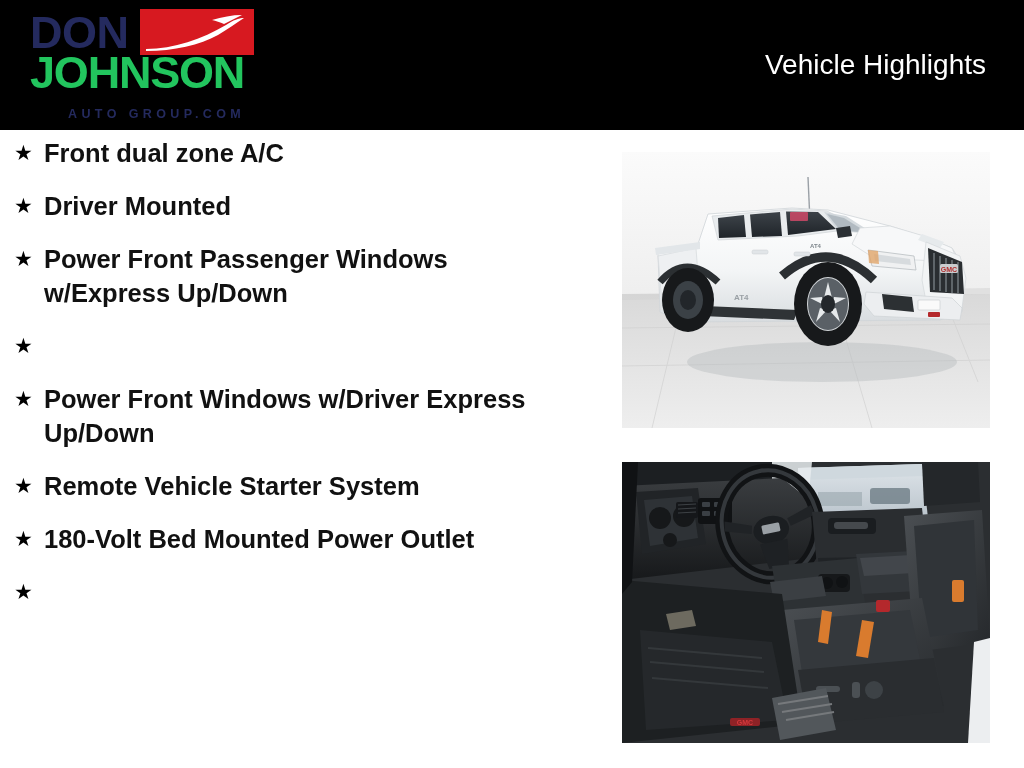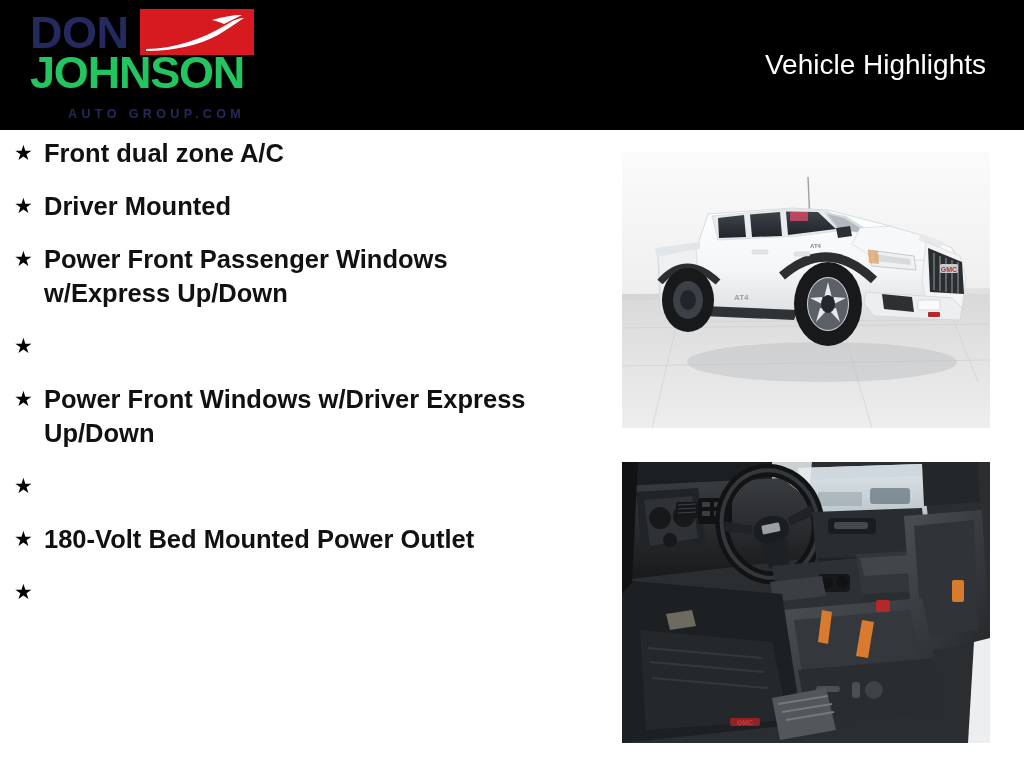--- a/index.html
+++ b/index.html
@@ -170,20 +170,21 @@
       <span class="feature-bullet">★</span>
     </div>
 
     <div class="feature-row">
       <span class="feature-bullet">★</span>
       <span class="feature-text">Power Front Windows w/Driver Express Up/Down</span>
     </div>
 
     <div class="feature-row">
       <span class="feature-bullet">★</span>
+      <span class="feature-text">Remote Vehicle Starter System</span>
     </div>
 
     <div class="feature-row">
       <span class="feature-bullet">★</span>
       <span class="feature-text">180-Volt Bed Mounted Power Outlet</span>
     </div>
 
     <div class="feature-row">
       <span class="feature-bullet">★</span>
     </div>

